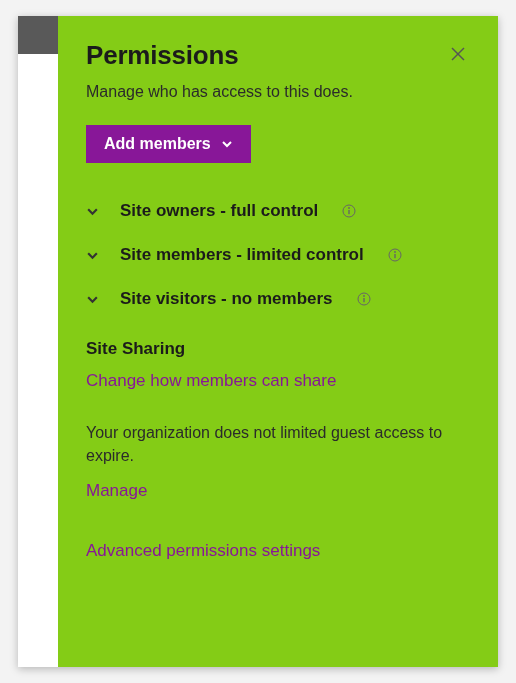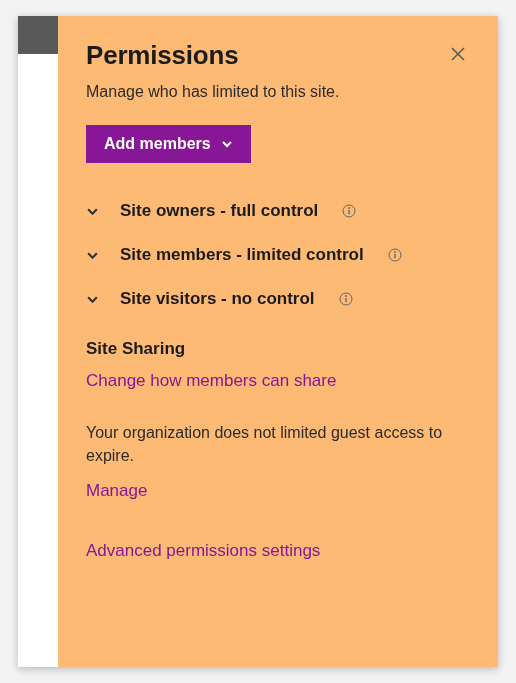--- a/index.html
+++ b/index.html
@@ -30,21 +30,21 @@
       width: 40px;
       height: 38px;
       background: #595959;
     }
     .panel {
       position: absolute;
       top: 0;
       left: 40px;
       right: 0;
       bottom: 0;
-      background: #fdba74;
+      background: #84cc16;
       padding: 24px 28px 24px 28px;
       overflow: hidden;
     }
     .panel-header {
       display: flex;
       justify-content: space-between;
       align-items: flex-start;
       margin-bottom: 12px;
     }
     .panel-title {
@@ -167,21 +167,21 @@
       <button class="close-btn">
         <span>
           <svg viewBox="0 0 16 16">
               <line x1="2" y1="2" x2="14" y2="14"></line>
               <line x1="14" y1="2" x2="2" y2="14"></line>
             </svg>
         </span>
       </button>
     </div>
 
-    <p class="panel-subtitle">Manage who has limited to this site.</p>
+    <p class="panel-subtitle">Manage who has access to this does.</p>
 
     <button class="add-members-btn">
       <span>Add members</span>
       <span class="chevron">
         <svg viewBox="0 0 12 12">
             <polyline points="2,4 6,8 10,4"></polyline>
           </svg>
       </span>
     </button>
 
@@ -216,21 +216,21 @@
           </svg>
       </span>
     </div>
 
     <div class="group-row">
       <span class="group-chevron">
         <svg viewBox="0 0 12 12">
             <polyline points="2,4 6,8 10,4"></polyline>
           </svg>
       </span>
-      <span class="group-label">Site visitors - no control</span>
+      <span class="group-label">Site visitors - no members</span>
       <span class="info-icon">
         <svg viewBox="0 0 14 14">
             <circle cx="7" cy="7" r="6" fill="none" stroke="#666" stroke-width="1"></circle>
             <circle cx="7" cy="4" r="0.9" fill="#666"></circle>
             <rect x="6.3" y="6" width="1.4" height="4.2" fill="#666"></rect>
           </svg>
       </span>
     </div>
 
     <h2 class="section-heading">Site Sharing</h2>

